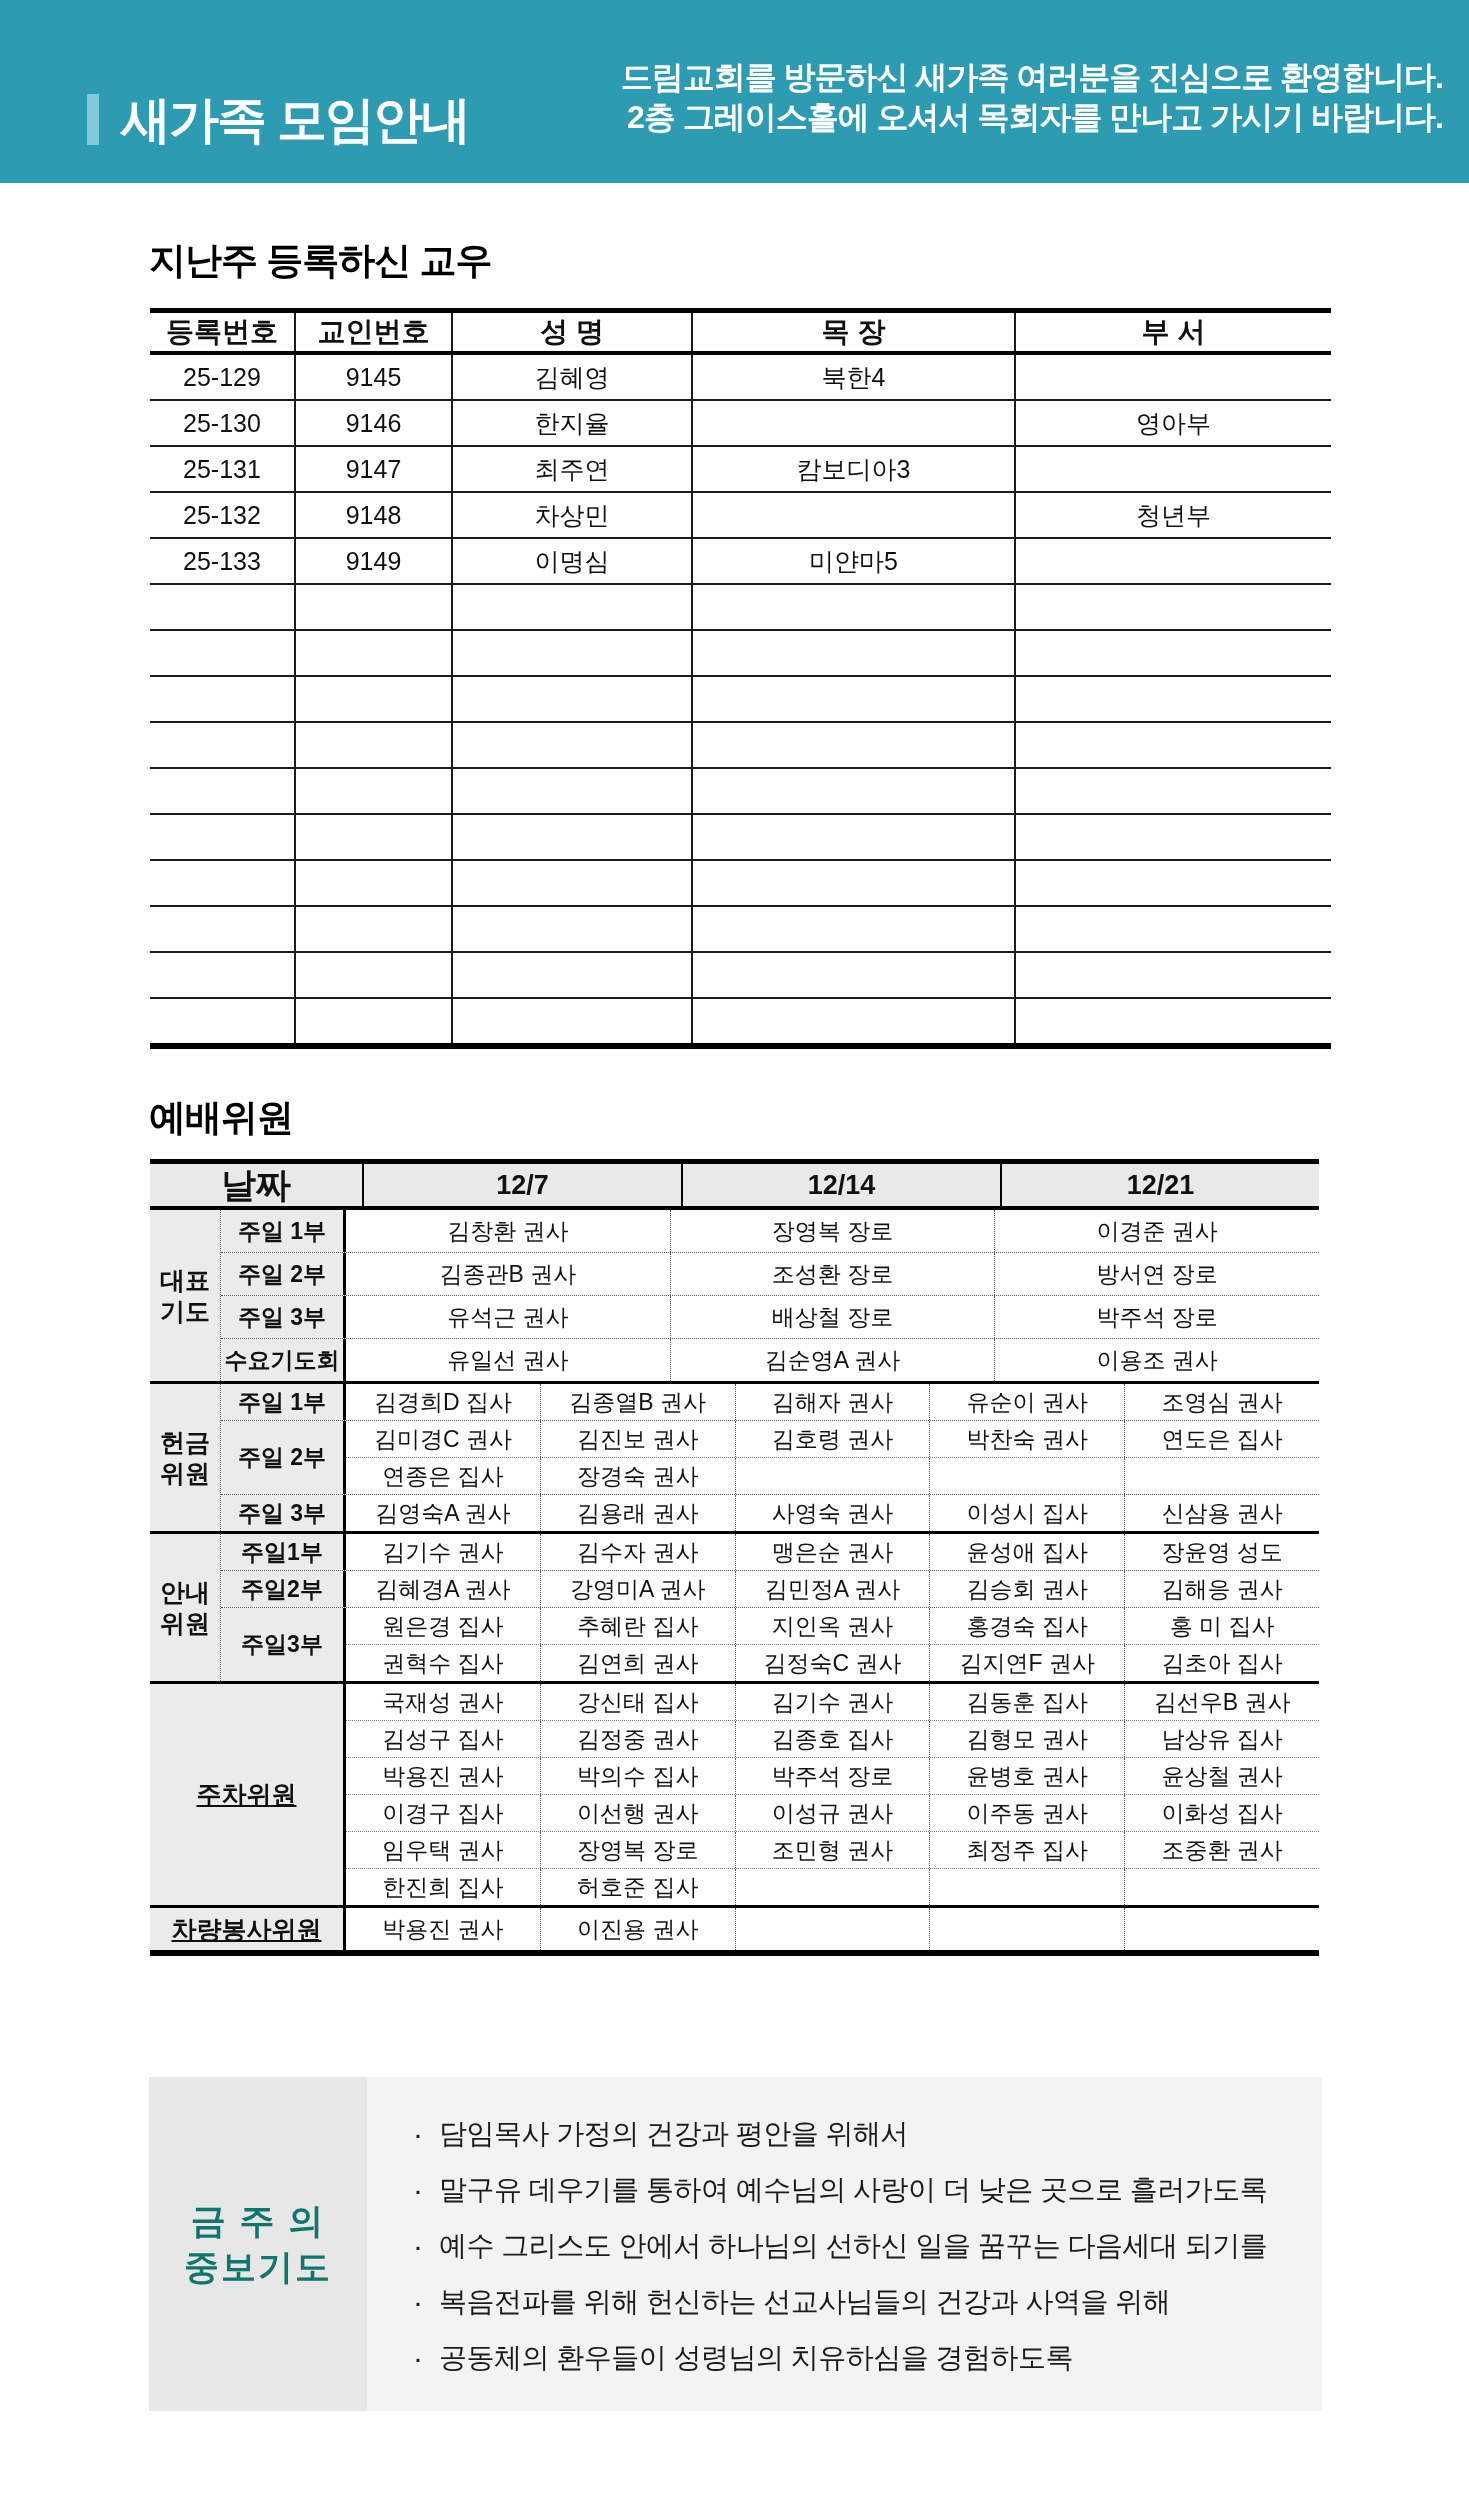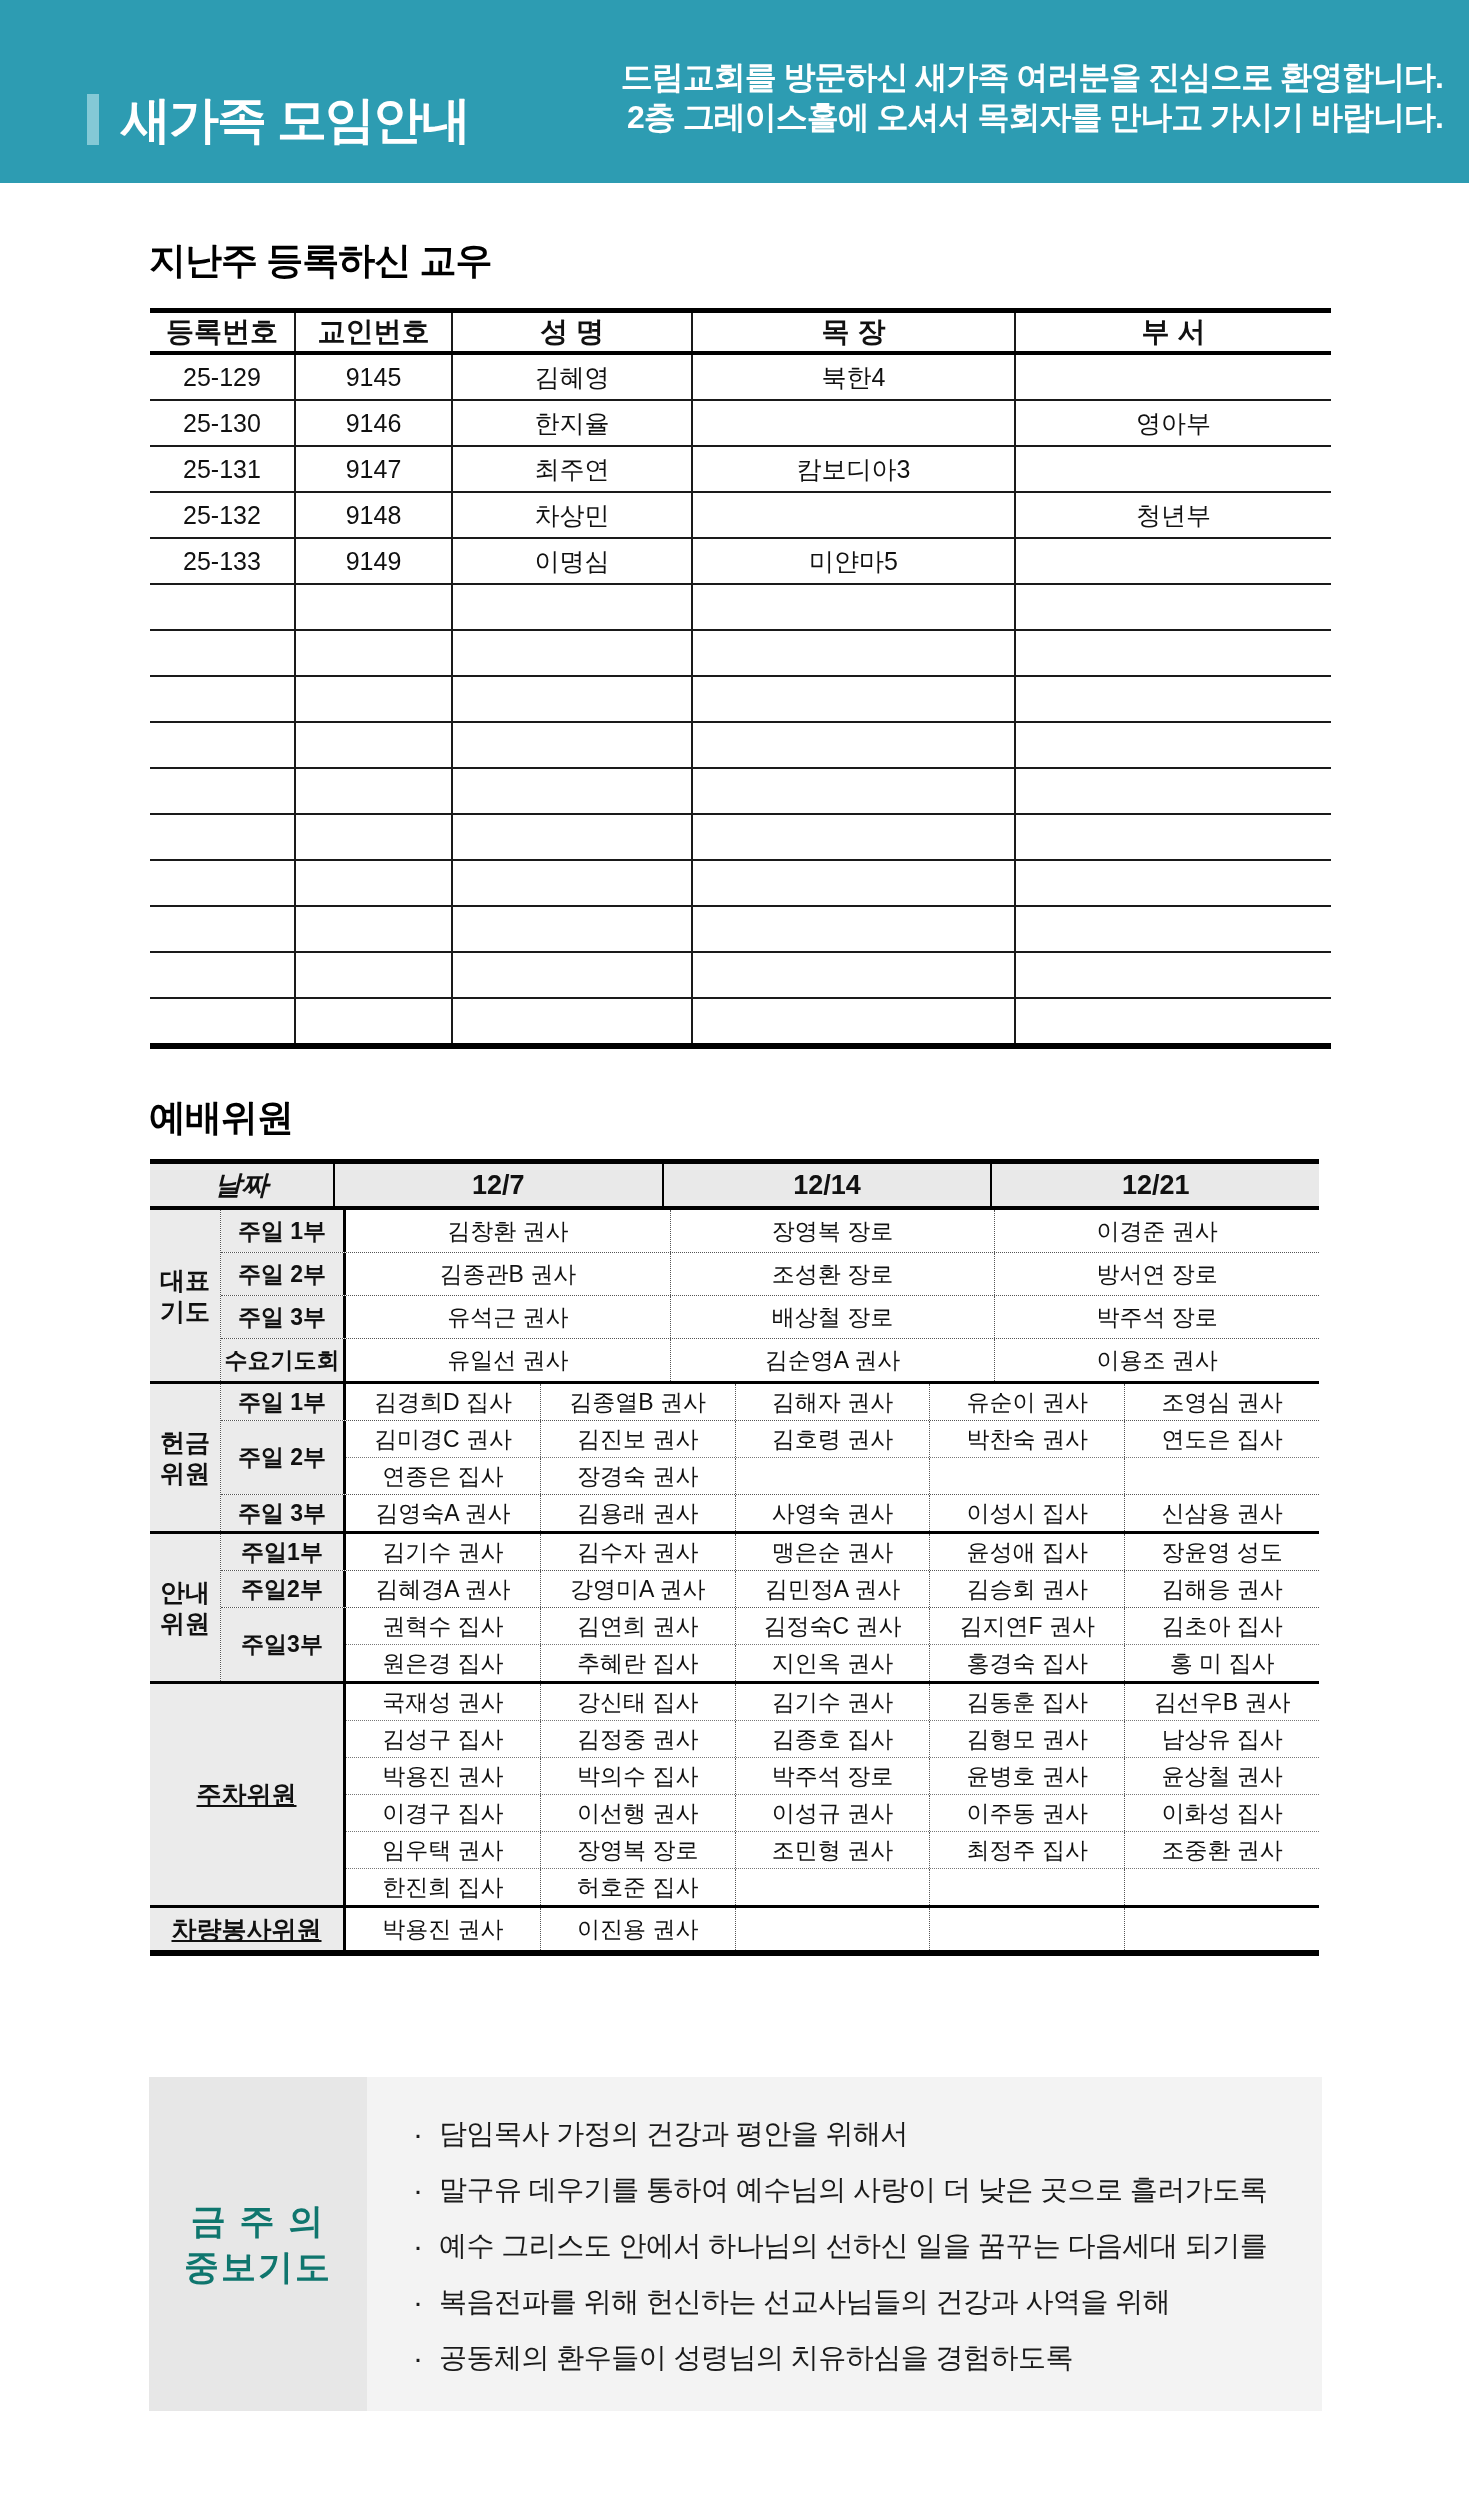--- a/index.html
+++ b/index.html
@@ -25,22 +25,22 @@
   #t1 th{height:38px;font-size:28px;font-weight:bold;text-align:center;vertical-align:middle;
          border-bottom:4px solid #000;padding:0;white-space:nowrap;}
   #t1 td{height:44px;font-size:25px;text-align:center;vertical-align:middle;
          border-top:2px solid #1a1a1a;padding:0;white-space:nowrap;}
   #t1 th + th, #t1 td + td{border-left:2px solid #1a1a1a;}
 
   
   #t2{position:absolute;left:150px;top:1159px;width:1169px;
       border-top:5px solid #000;border-bottom:6px solid #000;font-size:23px;}
   #t2 .t2-header{display:flex;background:var(--header-row-bg,#e9e9e9);border-bottom:4px solid #000;height:42px;}
-  #t2 .hd-label{width:183px;display:flex;align-items:center;justify-content:center;
-                font-weight:bold;font-size:27px;font-style:italic;}
+  #t2 .hd-label{width:212px;display:flex;align-items:center;justify-content:center;
+                font-weight:bold;font-size:35px;}
   #t2 .hd-date{flex:1;border-left:2px solid #000;display:flex;align-items:center;justify-content:center;
                font-weight:bold;font-size:27px;}
   .t2-group{display:flex;}
   .t2-group + .t2-group{border-top:3px solid #000;}
   .g-label{width:70px;background:var(--label-col-bg,#ebebeb);display:flex;flex-direction:column;
            align-items:center;justify-content:center;font-weight:bold;font-size:25px;line-height:31px;}
   .g-rows{flex:1;border-left:1px dotted #555;display:flex;flex-direction:column;}
   .g-row{display:flex;}
   .g-row + .g-row{border-top:1px dotted #555;}
   .sub-label{width:122px;background:var(--label-col-bg,#ebebeb);border-right:3px solid #000;
@@ -339,32 +339,32 @@
                   <div class="cell">김민정A 권사</div>
                   <div class="cell">김승회 권사</div>
                   <div class="cell">김해응 권사</div>
                 </div>
               </div>
             </div>
             <div class="g-row">
               <div class="sub-label">주일3부</div>
               <div class="row-lines">
                 <div class="g-line">
+                  <div class="cell">원은경 집사</div>
+                  <div class="cell">추혜란 집사</div>
+                  <div class="cell">지인옥 권사</div>
+                  <div class="cell">홍경숙 집사</div>
+                  <div class="cell">홍 미 집사</div>
+                </div>
+                <div class="g-line">
                   <div class="cell">권혁수 집사</div>
                   <div class="cell">김연희 권사</div>
                   <div class="cell">김정숙C 권사</div>
                   <div class="cell">김지연F 권사</div>
                   <div class="cell">김초아 집사</div>
-                </div>
-                <div class="g-line">
-                  <div class="cell">원은경 집사</div>
-                  <div class="cell">추혜란 집사</div>
-                  <div class="cell">지인옥 권사</div>
-                  <div class="cell">홍경숙 집사</div>
-                  <div class="cell">홍 미 집사</div>
                 </div>
               </div>
             </div>
           </div>
         </div>
         <div class="t2-group full-label">
           <div class="g-label-full">주차위원</div>
           <div class="g-lines">
             <div class="g-line">
               <div class="cell">국재성 권사</div>

